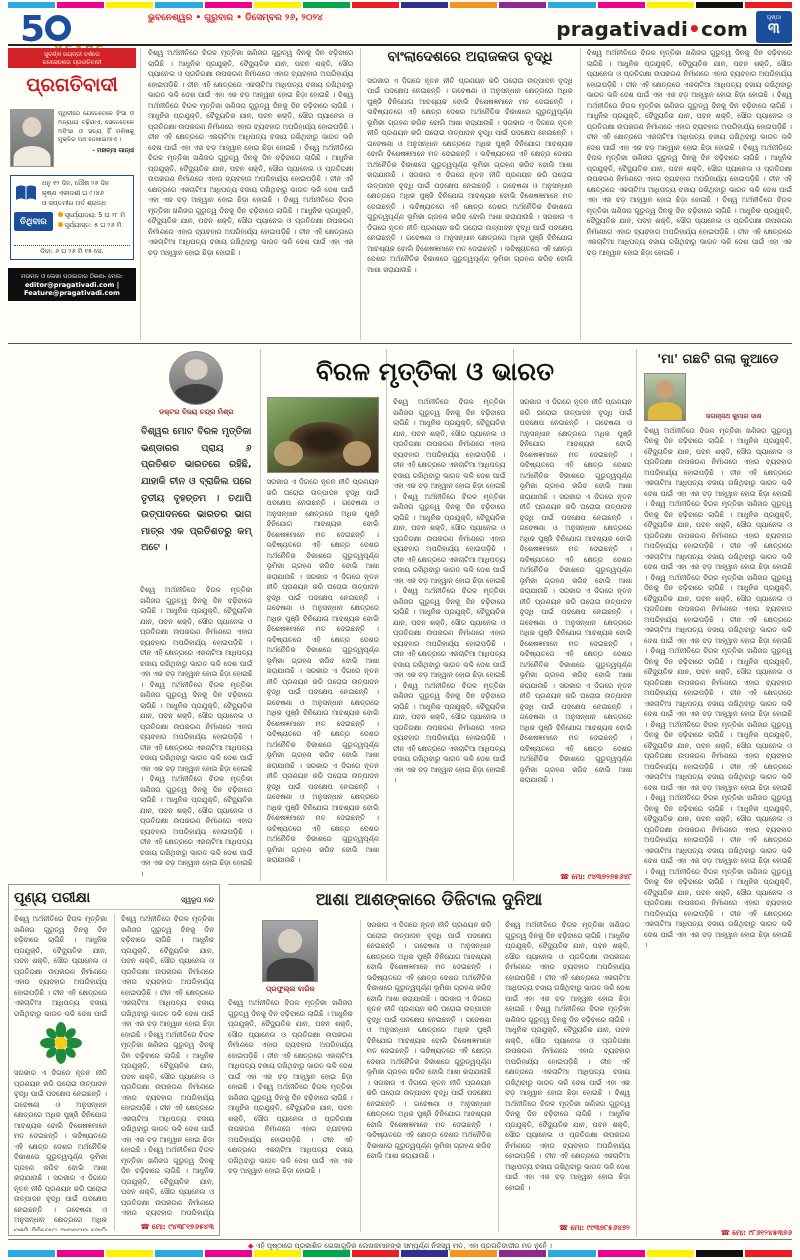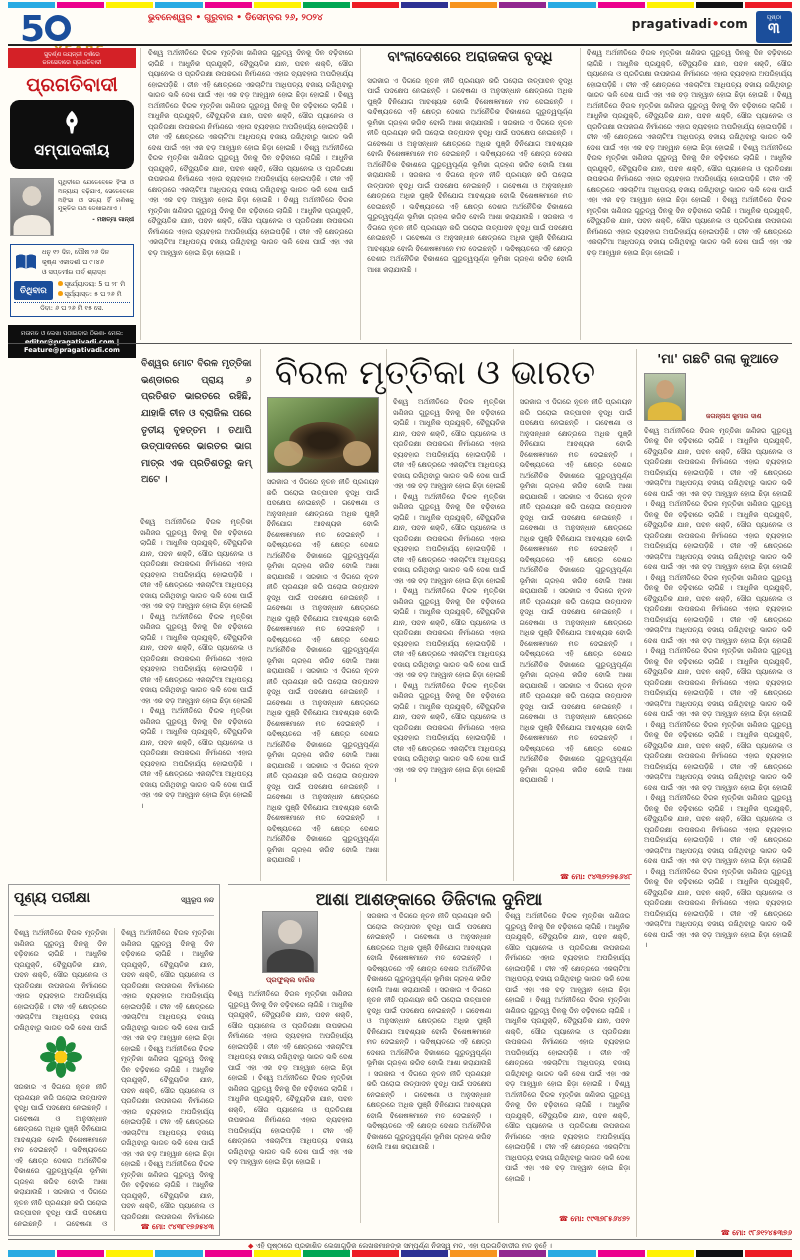--- a/index.html
+++ b/index.html
@@ -8,21 +8,21 @@
   .page{position:relative;width:800px;height:1260px;background:#fffdf7;color:#1a1a1a;overflow:hidden}
 
   
   .stripes{position:absolute;left:8px;right:8px;height:6px;display:flex;gap:2px}
   .stripes.top{top:2px}
   .stripes.bottom{bottom:3px;height:7px}
 
   
   .header{position:absolute;left:8px;top:9px;right:8px;height:34px}
   .dateline{position:absolute;left:140px;right:140px;top:3px;text-align:left;color:#d42127;font-size:9px;font-weight:bold}
-  .site{position:absolute;right:44px;top:8px;font-size:12px;font-weight:bold;color:#222;letter-spacing:.2px}
+  .site{position:absolute;right:44px;top:8px;font-size:20px;font-weight:bold;color:#222;letter-spacing:.2px}
   .site .dot{color:#d42127}
   .pagebox{position:absolute;right:0;top:2px;width:36px;height:32px;background:#1b4e9b;color:#fff;text-align:center;border-radius:3px;padding-top:2px}
   .pagebox .plabel{font-size:6px;display:block;line-height:1.2}
   .pagebox .pnum{font-size:15px;font-weight:bold;line-height:1.1;display:block}
   .head-rule{position:absolute;left:8px;right:8px;top:44px;border-top:2px solid #222}
   .anniv{position:absolute;left:12px;top:2px;width:90px;height:42px}
   .anniv .five{font-size:36px;font-weight:800;color:#1b4e9b;line-height:1;display:inline-block}
   .anniv .ring{display:inline-block;width:26px;height:26px;border:6px solid #1b4e9b;border-radius:50%;vertical-align:top;margin-top:4px}
   .anniv .years{position:absolute;left:34px;top:32px;font-size:12px;font-weight:bold;letter-spacing:1.5px;color:#c99a2e}
 
@@ -39,41 +39,41 @@
   .gphoto .bust{position:absolute;left:50%;bottom:-6%;transform:translateX(-50%);width:88%;height:42%;border-radius:50% 50% 0 0;background:#efe9df}
   .gquote{font-size:6px;line-height:1.45;text-align:justify;flex:1;color:#111}
   .gauthor{display:block;text-align:right;font-weight:bold;margin-top:2px}
   .almanac{border:1px solid #1b4e9b;margin:8px 2px 0;padding:3px 3px 2px;font-size:6.5px;line-height:1.5}
   .alrow1{display:flex;gap:4px;align-items:center}
   .book{width:24px;height:20px;flex:none}
   .alrow2{display:flex;gap:5px;align-items:center;margin-top:3px}
   .chip{background:#1b4e9b;color:#fff;font-size:8.5px;font-weight:bold;padding:3px 6px;border-radius:2px;flex:none}
   .suns{line-height:1.5}
   .sundot{display:inline-block;width:5px;height:5px;border-radius:50%;background:#f59e0b;margin-right:2px}
-  .allen{text-align:center;margin-top:2px;border-top:1px dotted #1b4e9b;padding-top:1px}
+  .allen{text-align:center;margin-top:14px;border-top:1px dotted #1b4e9b;padding-top:1px}
   .contact{background:#0e0e0e;color:#fff;margin:8px 0 0;padding:4px 2px;text-align:center}
   .contact .c1{font-size:6px}
   .contact .c2{font-size:6.6px;font-weight:bold;margin-top:1px}
 
   
   .txt{font-size:7px;line-height:1.5;text-align:justify;color:#222;overflow:hidden}
   .cols{display:flex;gap:7px}
   .cols>div{flex:1;min-width:0}
   .vr{border-left:1px solid #ccc7bb;padding-left:6px}
 
   
   .top-main{position:absolute;left:140px;top:48px;width:652px;height:292px;border-left:1px solid #ccc7bb;padding-left:7px}
   .top-main .cols{height:100%}
   .tm-head{font-size:14px;font-weight:bold;text-align:center;line-height:1.25;margin-bottom:10px}
 
   .sec-rule{position:absolute;left:8px;right:8px;top:343px;border-top:1px solid #555}
 
   
   .main-article{position:absolute;left:140px;top:349px;width:492px;height:532px}
-  .ma-head{position:absolute;left:100px;right:2px;top:0;height:46px;display:flex;align-items:center;justify-content:center;font-size:34px;font-weight:400;color:#111;text-align:center}
+  .ma-head{position:absolute;left:100px;right:2px;top:0;height:46px;display:flex;align-items:center;justify-content:center;font-size:25px;font-weight:700;color:#111;text-align:center}
   .ma-cols{display:flex;gap:7px;height:100%}
   .ma-cols>div{flex:1;min-width:0;display:flex;flex-direction:column}
   .ma-cols>div.pt{padding-top:48px}
   .authorblk{text-align:center;flex:none;padding-top:2px}
   .pphoto{position:relative;overflow:hidden;background:linear-gradient(#a8a8a8,#6b6b6b);border:1px solid #8a8a8a}
   .pphoto .head{position:absolute;left:50%;top:14%;transform:translateX(-50%);width:44%;height:40%;border-radius:50%;background:#d8cfc4}
   .pphoto .bust{position:absolute;left:50%;bottom:-8%;transform:translateX(-50%);width:86%;height:46%;border-radius:50% 50% 0 0;background:#3f3f3f}
   .pphoto.round{border-radius:50%}
   .pphoto.color{background:linear-gradient(#b9c7a9,#7c8a6b)}
   .pphoto.color .head{background:#c9a27a}
@@ -90,31 +90,31 @@
 
   
   .right-article{position:absolute;left:636px;top:349px;width:156px;height:888px;border-left:1px solid #ccc7bb;padding-left:7px;display:flex;flex-direction:column}
   .ra-head{font-size:13px;font-weight:800;text-align:center;line-height:1.3;margin:2px 0 5px;flex:none}
   .ra-author{display:flex;gap:20px;align-items:flex-end;margin-bottom:5px;flex:none}
   .ra-author .pphoto{width:42px;height:48px;flex:none}
   .ra-aname{font-size:6.5px;font-weight:bold;color:#8a1c1c;line-height:1.35}
 
   
   .punya{position:absolute;left:8px;top:884px;width:212px;height:352px;border:1px solid #999;padding:4px 5px;display:flex;flex-direction:column;background:#fffdf7}
-  .pn-head{display:flex;justify-content:space-between;align-items:baseline;border-bottom:1px solid #bbb;padding-bottom:9px;margin-bottom:12px;flex:none}
+  .pn-head{display:flex;justify-content:space-between;align-items:baseline;border-bottom:1px solid #bbb;padding-bottom:3px;margin-bottom:4px;flex:none}
   .pn-title{font-size:14px;font-weight:800}
   .pn-byline{font-size:7px;font-weight:bold;color:#444}
   .punya .cols{flex:1;min-height:0}
   .punya .cols>div{display:flex;flex-direction:column}
   .pn-chunk1{height:104px;flex:none}
   .lotus{width:42px;height:42px;margin:4px auto;flex:none}
 
   
   .digital{position:absolute;left:228px;top:884px;width:402px;height:352px;border-top:1px solid #999;padding-top:4px}
-  .dg-head{font-size:17px;font-weight:800;text-align:center;margin-bottom:2px}
+  .dg-head{font-size:17px;font-weight:800;text-align:center;margin-bottom:11px}
   .digital .cols{height:312px}
   .digital .cols>div{display:flex;flex-direction:column}
   .dg-authorblk{flex:none;text-align:center;margin-bottom:4px}
   .dg-authorblk .pphoto{width:56px;height:62px;margin:0 auto}
 
   
   .disclaimer{position:absolute;left:8px;right:8px;top:1239px;border-top:1px solid #777;text-align:center;font-size:7px;color:#222;padding-top:2px}
   .disclaimer .bullet{color:#d42127;font-weight:bold}
 </style>
 </head>
@@ -154,29 +154,20 @@
     </div>
   </div>
   <div class="head-rule"></div>
 
   <div class="sidebar">
     <div class="band">
       <div>ସୁବର୍ଣ୍ଣ ଜୟନ୍ତୀ ବର୍ଷରେ</div>
       <div>ଜନସେବାରେ ପ୍ରଗତିବାଦୀ</div>
     </div>
     <div class="mast">ପ୍ରଗତିବାଦୀ</div>
-    <div class="edbox">
-      <div class="nib">
-        <svg viewBox="0 0 24 24" width="26" height="26">
-            <path d="M12 1.5c3.2 3.2 5.3 6.4 5.3 9.5 0 2.3-1.2 4.3-3.2 5.4l-1 6.1h-2.2l-1-6.1c-2-1.1-3.2-3.1-3.2-5.4 0-3.1 2.1-6.3 5.3-9.5z" fill="#fff"></path>
-            <circle cx="12" cy="10.8" r="1.7" fill="#0e0e0e"></circle>
-          </svg>
-      </div>
-      <div class="edlabel">ସମ୍ପାଦକୀୟ</div>
-    </div>
     <div class="gandhi">
       <div class="gphoto">
           <div class="head"></div>
           <div class="bust"></div>
         </div>
       <div class="gquote">
         <span>ପୃଥିବୀରେ ଯେତେବେଳେ ହିଂସା ଓ ଅନ୍ୟାୟ ବଢ଼ିଯାଏ, ସେତେବେଳେ ଅହିଂସା ଓ ସତ୍ୟ ହିଁ ମଣିଷକୁ ମୁକ୍ତିର ପଥ ଦେଖାଇଥାଏ ।</span>
         <span class="gauthor">- ମହାତ୍ମା ଗାନ୍ଧୀ</span>
       </div>
     </div>
@@ -219,20 +210,27 @@
       <div class="vr txt">ବିଶ୍ୱ ଅର୍ଥନୀତିରେ ବିରଳ ମୃତ୍ତିକା ଖଣିଜର ଗୁରୁତ୍ୱ ଦିନକୁ ଦିନ ବଢ଼ିବାରେ ଲାଗିଛି । ଆଧୁନିକ ପ୍ରଯୁକ୍ତି, ବୈଦ୍ୟୁତିକ ଯାନ, ପବନ ଶକ୍ତି, ସୌର ପ୍ୟାନେଲ ଓ ପ୍ରତିରକ୍ଷା ଉପକରଣ ନିର୍ମାଣରେ ଏହାର ବ୍ୟବହାର ଅପରିହାର୍ଯ୍ୟ ହୋଇପଡ଼ିଛି । ଚୀନ ଏହି କ୍ଷେତ୍ରରେ ଏକଚାଟିଆ ଆଧିପତ୍ୟ ବଜାୟ ରଖିଥିବାରୁ ଭାରତ ଭଳି ଦେଶ ପାଇଁ ଏହା ଏକ ବଡ଼ ଆହ୍ୱାନ ହୋଇ ଛିଡ଼ା ହୋଇଛି । ବିଶ୍ୱ ଅର୍ଥନୀତିରେ ବିରଳ ମୃତ୍ତିକା ଖଣିଜର ଗୁରୁତ୍ୱ ଦିନକୁ ଦିନ ବଢ଼ିବାରେ ଲାଗିଛି । ଆଧୁନିକ ପ୍ରଯୁକ୍ତି, ବୈଦ୍ୟୁତିକ ଯାନ, ପବନ ଶକ୍ତି, ସୌର ପ୍ୟାନେଲ ଓ ପ୍ରତିରକ୍ଷା ଉପକରଣ ନିର୍ମାଣରେ ଏହାର ବ୍ୟବହାର ଅପରିହାର୍ଯ୍ୟ ହୋଇପଡ଼ିଛି । ଚୀନ ଏହି କ୍ଷେତ୍ରରେ ଏକଚାଟିଆ ଆଧିପତ୍ୟ ବଜାୟ ରଖିଥିବାରୁ ଭାରତ ଭଳି ଦେଶ ପାଇଁ ଏହା ଏକ ବଡ଼ ଆହ୍ୱାନ ହୋଇ ଛିଡ଼ା ହୋଇଛି । ବିଶ୍ୱ ଅର୍ଥନୀତିରେ ବିରଳ ମୃତ୍ତିକା ଖଣିଜର ଗୁରୁତ୍ୱ ଦିନକୁ ଦିନ ବଢ଼ିବାରେ ଲାଗିଛି । ଆଧୁନିକ ପ୍ରଯୁକ୍ତି, ବୈଦ୍ୟୁତିକ ଯାନ, ପବନ ଶକ୍ତି, ସୌର ପ୍ୟାନେଲ ଓ ପ୍ରତିରକ୍ଷା ଉପକରଣ ନିର୍ମାଣରେ ଏହାର ବ୍ୟବହାର ଅପରିହାର୍ଯ୍ୟ ହୋଇପଡ଼ିଛି । ଚୀନ ଏହି କ୍ଷେତ୍ରରେ ଏକଚାଟିଆ ଆଧିପତ୍ୟ ବଜାୟ ରଖିଥିବାରୁ ଭାରତ ଭଳି ଦେଶ ପାଇଁ ଏହା ଏକ ବଡ଼ ଆହ୍ୱାନ ହୋଇ ଛିଡ଼ା ହୋଇଛି । ବିଶ୍ୱ ଅର୍ଥନୀତିରେ ବିରଳ ମୃତ୍ତିକା ଖଣିଜର ଗୁରୁତ୍ୱ ଦିନକୁ ଦିନ ବଢ଼ିବାରେ ଲାଗିଛି । ଆଧୁନିକ ପ୍ରଯୁକ୍ତି, ବୈଦ୍ୟୁତିକ ଯାନ, ପବନ ଶକ୍ତି, ସୌର ପ୍ୟାନେଲ ଓ ପ୍ରତିରକ୍ଷା ଉପକରଣ ନିର୍ମାଣରେ ଏହାର ବ୍ୟବହାର ଅପରିହାର୍ଯ୍ୟ ହୋଇପଡ଼ିଛି । ଚୀନ ଏହି କ୍ଷେତ୍ରରେ ଏକଚାଟିଆ ଆଧିପତ୍ୟ ବଜାୟ ରଖିଥିବାରୁ ଭାରତ ଭଳି ଦେଶ ପାଇଁ ଏହା ଏକ ବଡ଼ ଆହ୍ୱାନ ହୋଇ ଛିଡ଼ା ହୋଇଛି ।</div>
     </div>
   </div>
 
   <div class="sec-rule"></div>
 
   <div class="main-article">
     <div class="ma-head">ବିରଳ ମୃତ୍ତିକା ଓ ଭାରତ</div>
     <div class="ma-cols">
       <div>
+        <div class="authorblk">
+          <div class="pphoto round aphoto">
+              <div class="head"></div>
+              <div class="bust"></div>
+            </div>
+          <div class="aname">ଡକ୍ଟର ବିଜୟ ଚନ୍ଦ୍ର ମିଶ୍ର</div>
+        </div>
         <div class="intro">ବିଶ୍ୱର ମୋଟ ବିରଳ ମୃତ୍ତିକା ଭଣ୍ଡାରର ପ୍ରାୟ ୬ ପ୍ରତିଶତ ଭାରତରେ ରହିଛି, ଯାହାକି ଚୀନ ଓ ବ୍ରାଜିଲ ପରେ ତୃତୀୟ ବୃହତ୍ତମ । ତଥାପି ଉତ୍ପାଦନରେ ଭାରତର ଭାଗ ମାତ୍ର ଏକ ପ୍ରତିଶତରୁ କମ୍ ଅଟେ ।</div>
         <div class="txt grow">ବିଶ୍ୱ ଅର୍ଥନୀତିରେ ବିରଳ ମୃତ୍ତିକା ଖଣିଜର ଗୁରୁତ୍ୱ ଦିନକୁ ଦିନ ବଢ଼ିବାରେ ଲାଗିଛି । ଆଧୁନିକ ପ୍ରଯୁକ୍ତି, ବୈଦ୍ୟୁତିକ ଯାନ, ପବନ ଶକ୍ତି, ସୌର ପ୍ୟାନେଲ ଓ ପ୍ରତିରକ୍ଷା ଉପକରଣ ନିର୍ମାଣରେ ଏହାର ବ୍ୟବହାର ଅପରିହାର୍ଯ୍ୟ ହୋଇପଡ଼ିଛି । ଚୀନ ଏହି କ୍ଷେତ୍ରରେ ଏକଚାଟିଆ ଆଧିପତ୍ୟ ବଜାୟ ରଖିଥିବାରୁ ଭାରତ ଭଳି ଦେଶ ପାଇଁ ଏହା ଏକ ବଡ଼ ଆହ୍ୱାନ ହୋଇ ଛିଡ଼ା ହୋଇଛି । ବିଶ୍ୱ ଅର୍ଥନୀତିରେ ବିରଳ ମୃତ୍ତିକା ଖଣିଜର ଗୁରୁତ୍ୱ ଦିନକୁ ଦିନ ବଢ଼ିବାରେ ଲାଗିଛି । ଆଧୁନିକ ପ୍ରଯୁକ୍ତି, ବୈଦ୍ୟୁତିକ ଯାନ, ପବନ ଶକ୍ତି, ସୌର ପ୍ୟାନେଲ ଓ ପ୍ରତିରକ୍ଷା ଉପକରଣ ନିର୍ମାଣରେ ଏହାର ବ୍ୟବହାର ଅପରିହାର୍ଯ୍ୟ ହୋଇପଡ଼ିଛି । ଚୀନ ଏହି କ୍ଷେତ୍ରରେ ଏକଚାଟିଆ ଆଧିପତ୍ୟ ବଜାୟ ରଖିଥିବାରୁ ଭାରତ ଭଳି ଦେଶ ପାଇଁ ଏହା ଏକ ବଡ଼ ଆହ୍ୱାନ ହୋଇ ଛିଡ଼ା ହୋଇଛି । ବିଶ୍ୱ ଅର୍ଥନୀତିରେ ବିରଳ ମୃତ୍ତିକା ଖଣିଜର ଗୁରୁତ୍ୱ ଦିନକୁ ଦିନ ବଢ଼ିବାରେ ଲାଗିଛି । ଆଧୁନିକ ପ୍ରଯୁକ୍ତି, ବୈଦ୍ୟୁତିକ ଯାନ, ପବନ ଶକ୍ତି, ସୌର ପ୍ୟାନେଲ ଓ ପ୍ରତିରକ୍ଷା ଉପକରଣ ନିର୍ମାଣରେ ଏହାର ବ୍ୟବହାର ଅପରିହାର୍ଯ୍ୟ ହୋଇପଡ଼ିଛି । ଚୀନ ଏହି କ୍ଷେତ୍ରରେ ଏକଚାଟିଆ ଆଧିପତ୍ୟ ବଜାୟ ରଖିଥିବାରୁ ଭାରତ ଭଳି ଦେଶ ପାଇଁ ଏହା ଏକ ବଡ଼ ଆହ୍ୱାନ ହୋଇ ଛିଡ଼ା ହୋଇଛି ।</div>
       </div>
       <div class="pt vr">
         <div class="soilimg">
             <div class="soilc"></div>
             <div class="hl"></div>
             <div class="hr"></div>
           </div>
         <div class="txt grow">ସରକାର ଏ ଦିଗରେ ନୂତନ ନୀତି ପ୍ରଣୟନ କରି ଘରୋଇ ଉତ୍ପାଦନ ବୃଦ୍ଧି ପାଇଁ ପଦକ୍ଷେପ ନେଇଛନ୍ତି । ଗବେଷଣା ଓ ଅନୁସନ୍ଧାନ କ୍ଷେତ୍ରରେ ଅଧିକ ପୁଞ୍ଜି ବିନିଯୋଗ ଆବଶ୍ୟକ ବୋଲି ବିଶେଷଜ୍ଞମାନେ ମତ ଦେଇଛନ୍ତି । ଭବିଷ୍ୟତରେ ଏହି କ୍ଷେତ୍ର ଦେଶର ଅର୍ଥନୈତିକ ବିକାଶରେ ଗୁରୁତ୍ୱପୂର୍ଣ୍ଣ ଭୂମିକା ଗ୍ରହଣ କରିବ ବୋଲି ଆଶା କରାଯାଉଛି । ସରକାର ଏ ଦିଗରେ ନୂତନ ନୀତି ପ୍ରଣୟନ କରି ଘରୋଇ ଉତ୍ପାଦନ ବୃଦ୍ଧି ପାଇଁ ପଦକ୍ଷେପ ନେଇଛନ୍ତି । ଗବେଷଣା ଓ ଅନୁସନ୍ଧାନ କ୍ଷେତ୍ରରେ ଅଧିକ ପୁଞ୍ଜି ବିନିଯୋଗ ଆବଶ୍ୟକ ବୋଲି ବିଶେଷଜ୍ଞମାନେ ମତ ଦେଇଛନ୍ତି । ଭବିଷ୍ୟତରେ ଏହି କ୍ଷେତ୍ର ଦେଶର ଅର୍ଥନୈତିକ ବିକାଶରେ ଗୁରୁତ୍ୱପୂର୍ଣ୍ଣ ଭୂମିକା ଗ୍ରହଣ କରିବ ବୋଲି ଆଶା କରାଯାଉଛି । ସରକାର ଏ ଦିଗରେ ନୂତନ ନୀତି ପ୍ରଣୟନ କରି ଘରୋଇ ଉତ୍ପାଦନ ବୃଦ୍ଧି ପାଇଁ ପଦକ୍ଷେପ ନେଇଛନ୍ତି । ଗବେଷଣା ଓ ଅନୁସନ୍ଧାନ କ୍ଷେତ୍ରରେ ଅଧିକ ପୁଞ୍ଜି ବିନିଯୋଗ ଆବଶ୍ୟକ ବୋଲି ବିଶେଷଜ୍ଞମାନେ ମତ ଦେଇଛନ୍ତି । ଭବିଷ୍ୟତରେ ଏହି କ୍ଷେତ୍ର ଦେଶର ଅର୍ଥନୈତିକ ବିକାଶରେ ଗୁରୁତ୍ୱପୂର୍ଣ୍ଣ ଭୂମିକା ଗ୍ରହଣ କରିବ ବୋଲି ଆଶା କରାଯାଉଛି । ସରକାର ଏ ଦିଗରେ ନୂତନ ନୀତି ପ୍ରଣୟନ କରି ଘରୋଇ ଉତ୍ପାଦନ ବୃଦ୍ଧି ପାଇଁ ପଦକ୍ଷେପ ନେଇଛନ୍ତି । ଗବେଷଣା ଓ ଅନୁସନ୍ଧାନ କ୍ଷେତ୍ରରେ ଅଧିକ ପୁଞ୍ଜି ବିନିଯୋଗ ଆବଶ୍ୟକ ବୋଲି ବିଶେଷଜ୍ଞମାନେ ମତ ଦେଇଛନ୍ତି । ଭବିଷ୍ୟତରେ ଏହି କ୍ଷେତ୍ର ଦେଶର ଅର୍ଥନୈତିକ ବିକାଶରେ ଗୁରୁତ୍ୱପୂର୍ଣ୍ଣ ଭୂମିକା ଗ୍ରହଣ କରିବ ବୋଲି ଆଶା କରାଯାଉଛି ।</div>

